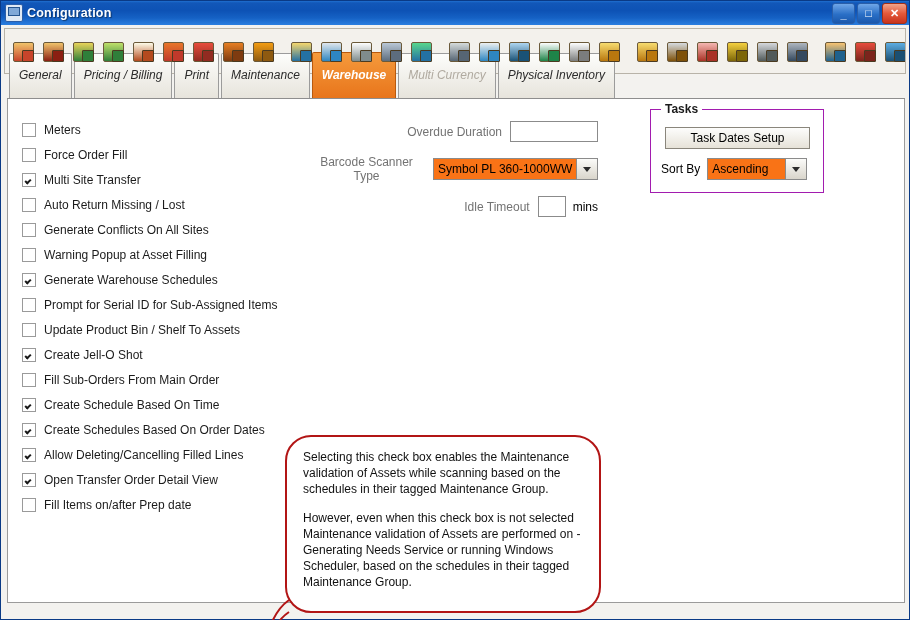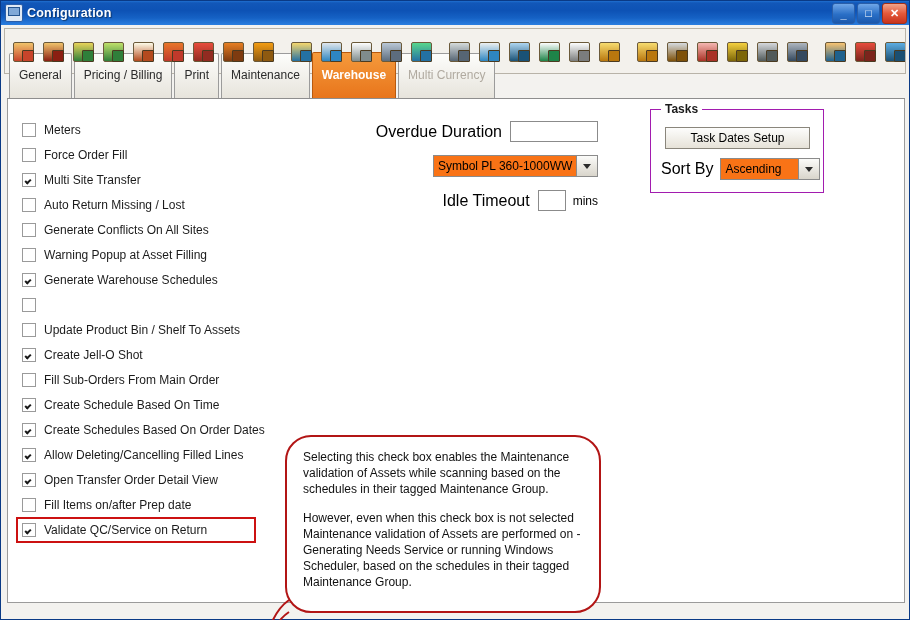--- a/index.html
+++ b/index.html
@@ -90,20 +90,21 @@
   .tab{
     height:20px;line-height:19px;
     padding:12px 9px;
     border:1px solid #9b9b9b;
     border-bottom:none;
     background:linear-gradient(to bottom,#fdfdfb,#e7e4dc);
     margin-right:2px;
     font-size:12px;color:#2b2b2b;
     border-radius:2px 2px 0 0;
     cursor:default;
+    font-style:italic;
   }
   .tab.active{
     background:linear-gradient(to bottom,#f59a3c,#e8751b);
     color:#fff;font-weight:bold;
     border-color:#b9590d;
     height:21px;line-height:20px;
   }
   .tab.disabled{color:#b0aaa0;margin-top:40px;}
   
   .panel{
@@ -136,21 +137,21 @@
     padding:0 6px 0 4px;
     height:26px;
     margin-left:-6px;
     width:240px;
     box-sizing:border-box;
     background:#fff;
   }
   
   .fields{position:absolute;left:300px;top:22px;width:290px;}
   .fld-row{display:flex;align-items:center;margin-bottom:13px;justify-content:flex-end;}
-  .fld-lbl{font-size:16px;color:#000000;margin-right:8px;text-align:center;}
+  .fld-lbl{font-size:12px;color:#737373;margin-right:8px;text-align:center;}
   .txt{
     border:1px solid #8b8b8b;background:#fff;height:20px;
     box-sizing:border-box;font-size:12px;padding:2px 3px;
     font-family:"Liberation Sans", sans-serif;
   }
   .combo{
     display:flex;align-items:stretch;border:1px solid #8b8b8b;background:#f97316;height:22px;
     box-sizing:border-box;
   }
   .combo .val{flex:1;font-size:12px;padding:3px 4px;white-space:nowrap;overflow:hidden;}
@@ -338,20 +339,21 @@
       </div>
     </div>
 
   <div class="tabs" id="tabbar">
       <div class="tab">General</div>
       <div class="tab">Pricing / Billing</div>
       <div class="tab">Print</div>
       <div class="tab">Maintenance</div>
       <div class="tab active">Warehouse</div>
       <div class="tab disabled">Multi Currency</div>
+      <div class="tab">Physical Inventory</div>
     </div>
 
   <div class="panel">
 
     <div class="chk-list" id="chklist">
         <div class="chk-row">
           <span class="chk"></span>
           <span class="chk-label">Meters</span>
         </div>
         <div class="chk-row">
@@ -373,20 +375,21 @@
         <div class="chk-row">
           <span class="chk"></span>
           <span class="chk-label">Warning Popup at Asset Filling</span>
         </div>
         <div class="chk-row">
           <span class="chk on"></span>
           <span class="chk-label">Generate Warehouse Schedules</span>
         </div>
         <div class="chk-row">
           <span class="chk"></span>
+          <span class="chk-label">Prompt for Serial ID for Sub-Assigned Items</span>
         </div>
         <div class="chk-row">
           <span class="chk"></span>
           <span class="chk-label">Update Product Bin / Shelf To Assets</span>
         </div>
         <div class="chk-row">
           <span class="chk on"></span>
           <span class="chk-label">Create Jell-O Shot</span>
         </div>
         <div class="chk-row">
@@ -405,50 +408,47 @@
           <span class="chk on"></span>
           <span class="chk-label">Allow Deleting/Cancelling Filled Lines</span>
         </div>
         <div class="chk-row">
           <span class="chk on"></span>
           <span class="chk-label">Open Transfer Order Detail View</span>
         </div>
         <div class="chk-row">
           <span class="chk"></span>
           <span class="chk-label">Fill Items on/after Prep date</span>
-        </div>
-        <div class="chk-row highlight">
-          <span class="chk on"></span>
-          <span class="chk-label">Validate QC/Service on Return</span>
         </div>
       </div>
 
     <div class="fields">
       <div class="fld-row">
         <span class="fld-lbl">Overdue Duration</span>
         <input class="txt" style="width: 88px; height: 21px;" value="">
       </div>
       <div class="fld-row">
+        <span class="fld-lbl">Barcode Scanner Type</span>
         <div class="combo" style="width:165px;">
           <div class="val">Symbol PL 360-1000WW</div>
           <div class="arrow"></div>
         </div>
       </div>
       <div class="fld-row">
         <span class="fld-lbl">Idle Timeout</span>
         <input class="txt" style="width: 28px; height: 21px;" value="">
         <span class="mins">mins</span>
       </div>
     </div>
 
     <div class="group">
       <div class="group-title">Tasks</div>
       <div class="btn" style="position:absolute;left:14px;top:17px;width:145px;">Task Dates Setup</div>
       <div style="position:absolute;left:10px;top:48px;display:flex;align-items:center;">
-        <span style="font-size:16px;margin-right:7px;">Sort By</span>
+        <span style="font-size:12px;margin-right:7px;">Sort By</span>
         <div class="combo" style="width:100px;">
           <div class="val">Ascending</div>
           <div class="arrow"></div>
         </div>
       </div>
     </div>
 
     <svg class="tail" viewBox="0 0 30 62">
       <path d="M28,4 C14,14 6,34 3,56" fill="none" stroke="#b21515" stroke-width="2"></path>
       <path d="M28,16 C16,24 8,40 4,58" fill="none" stroke="#b21515" stroke-width="2"></path>

